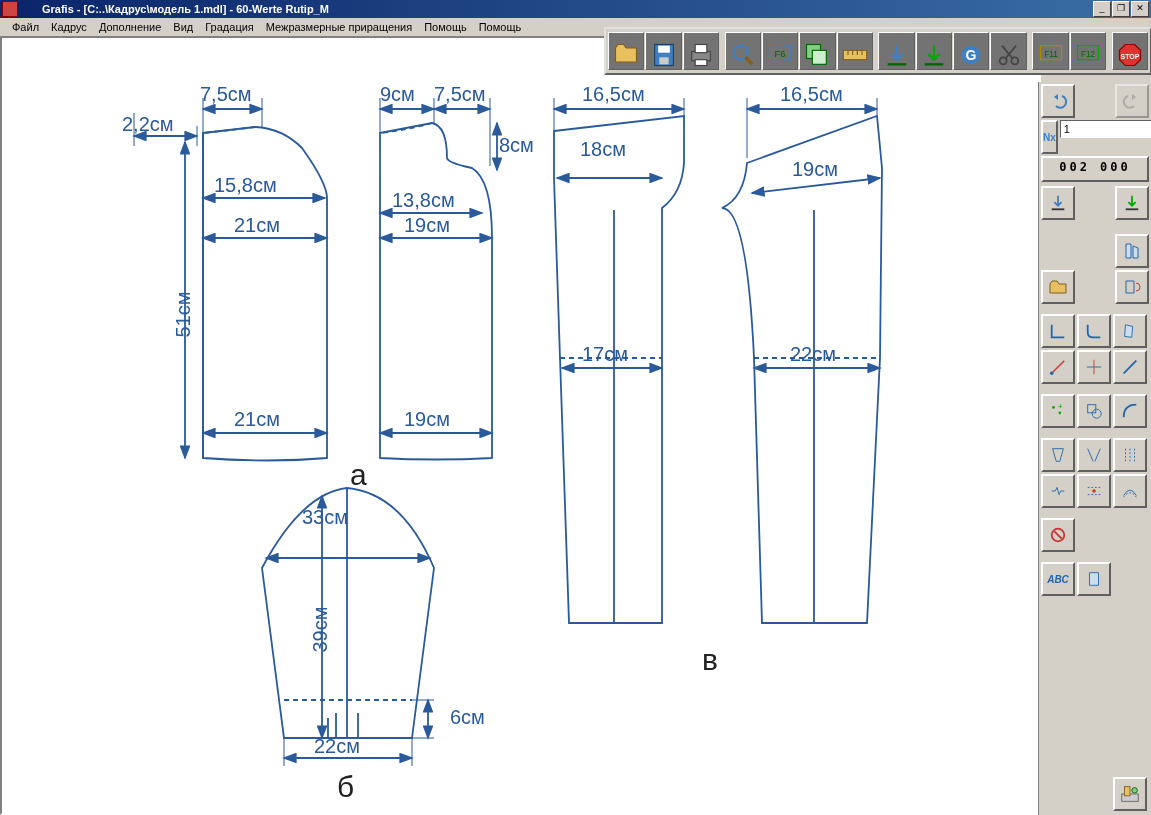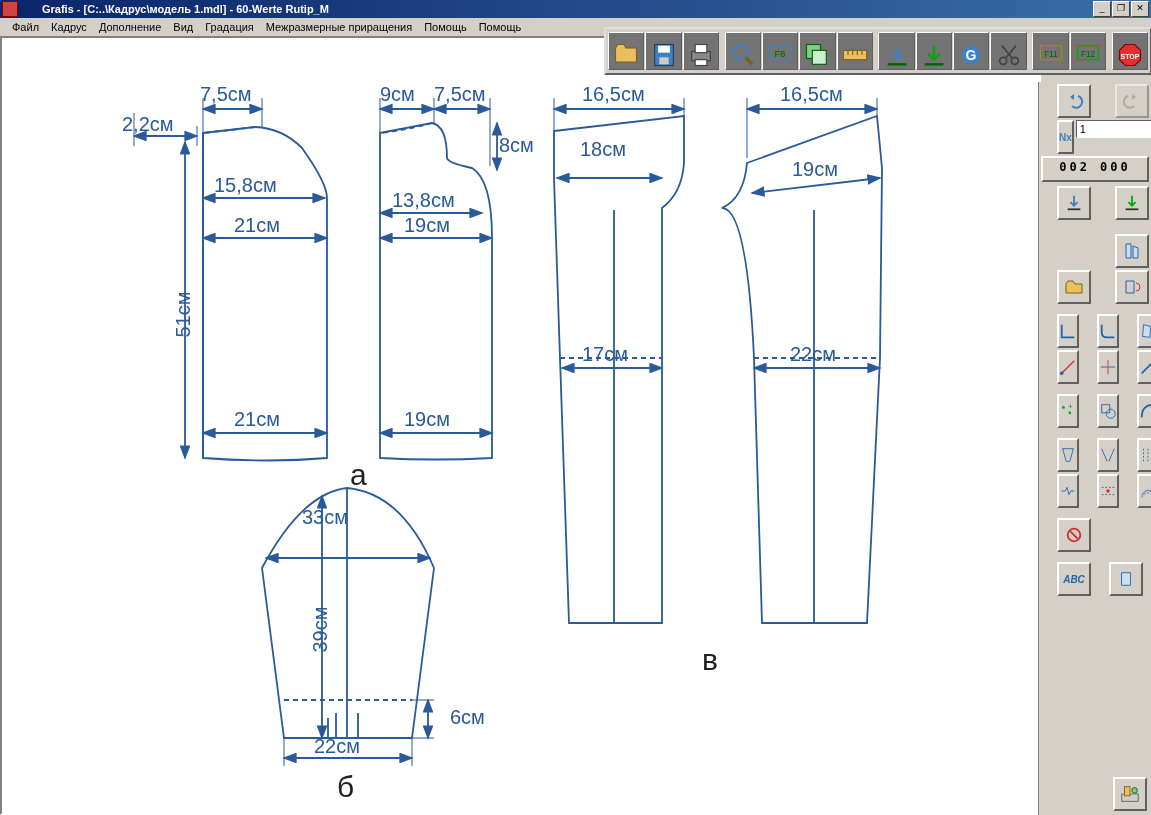--- a/index.html
+++ b/index.html
@@ -12,21 +12,21 @@
   .menubar span{padding:2px 6px;cursor:default;}
   .floatbar{position:absolute;left:604px;top:27px;width:544px;border:2px solid;border-color:#e0e0e0 #606060 #606060 #e0e0e0;background:#d4d0c8;z-index:10;}
   .fb-title{height:14px;background:linear-gradient(to right,#808080,#a0a0a0);color:#fff;font-size:10px;padding:0 4px;display:flex;align-items:center;}
   .fb-body{padding:3px 2px;display:flex;gap:1px;}
   .tbtn{width:39px;height:36px;border:1px solid;border-color:#fff #606060 #606060 #fff;background:#737373;display:flex;align-items:flex-end;justify-content:center;}
   .tbtn svg{width:28px;height:28px;}
   .workarea{position:absolute;left:0;top:36px;right:110px;bottom:0;background:#fff;border:2px solid;border-color:#808080 #fff #fff #808080;overflow:hidden;text-align:right;}
   .rpanel{position:absolute;right:0;top:82px;width:108px;bottom:0;background:#d4d0c8;border-left:1px solid #808080;padding:2px;}
   .rrow{display:flex;gap:2px;margin-bottom:2px;justify-content:flex-start;}
   .rrow.end{justify-content:flex-end;}
-  .rbtn{width:30px;height:30px;border:2px solid;border-color:#fff #606060 #606060 #fff;background:#d4d0c8;display:flex;align-items:center;justify-content:center;font-size:10px;margin-left:16px;}
+  .rbtn{width:30px;height:30px;border:2px solid;border-color:#fff #606060 #606060 #fff;background:#d4d0c8;display:flex;align-items:center;justify-content:center;font-size:10px;}
   .rfield{flex:1;height:18px;background:#fff;border:1px solid;border-color:#606060 #fff #fff #606060;font-size:11px;padding:1px 3px;box-sizing:border-box;}
   .counter{background:#d4d0c8;border:2px solid;border-color:#fff #606060 #606060 #fff;height:22px;text-align:center;font-family:monospace;font-weight:bold;font-size:12px;line-height:18px;margin-bottom:4px;letter-spacing:3px;}
   .dim-label{position:absolute;font-family:Arial;font-size:20px;fill:#2a5a9a;color:#2a5a9a;}
   .fig-label{position:absolute;font-family:Arial;font-size:30px;color:#222;}
 </style>
 </head>
 <body>
 
 <div class="titlebar">
   <div class="ticon"></div>

